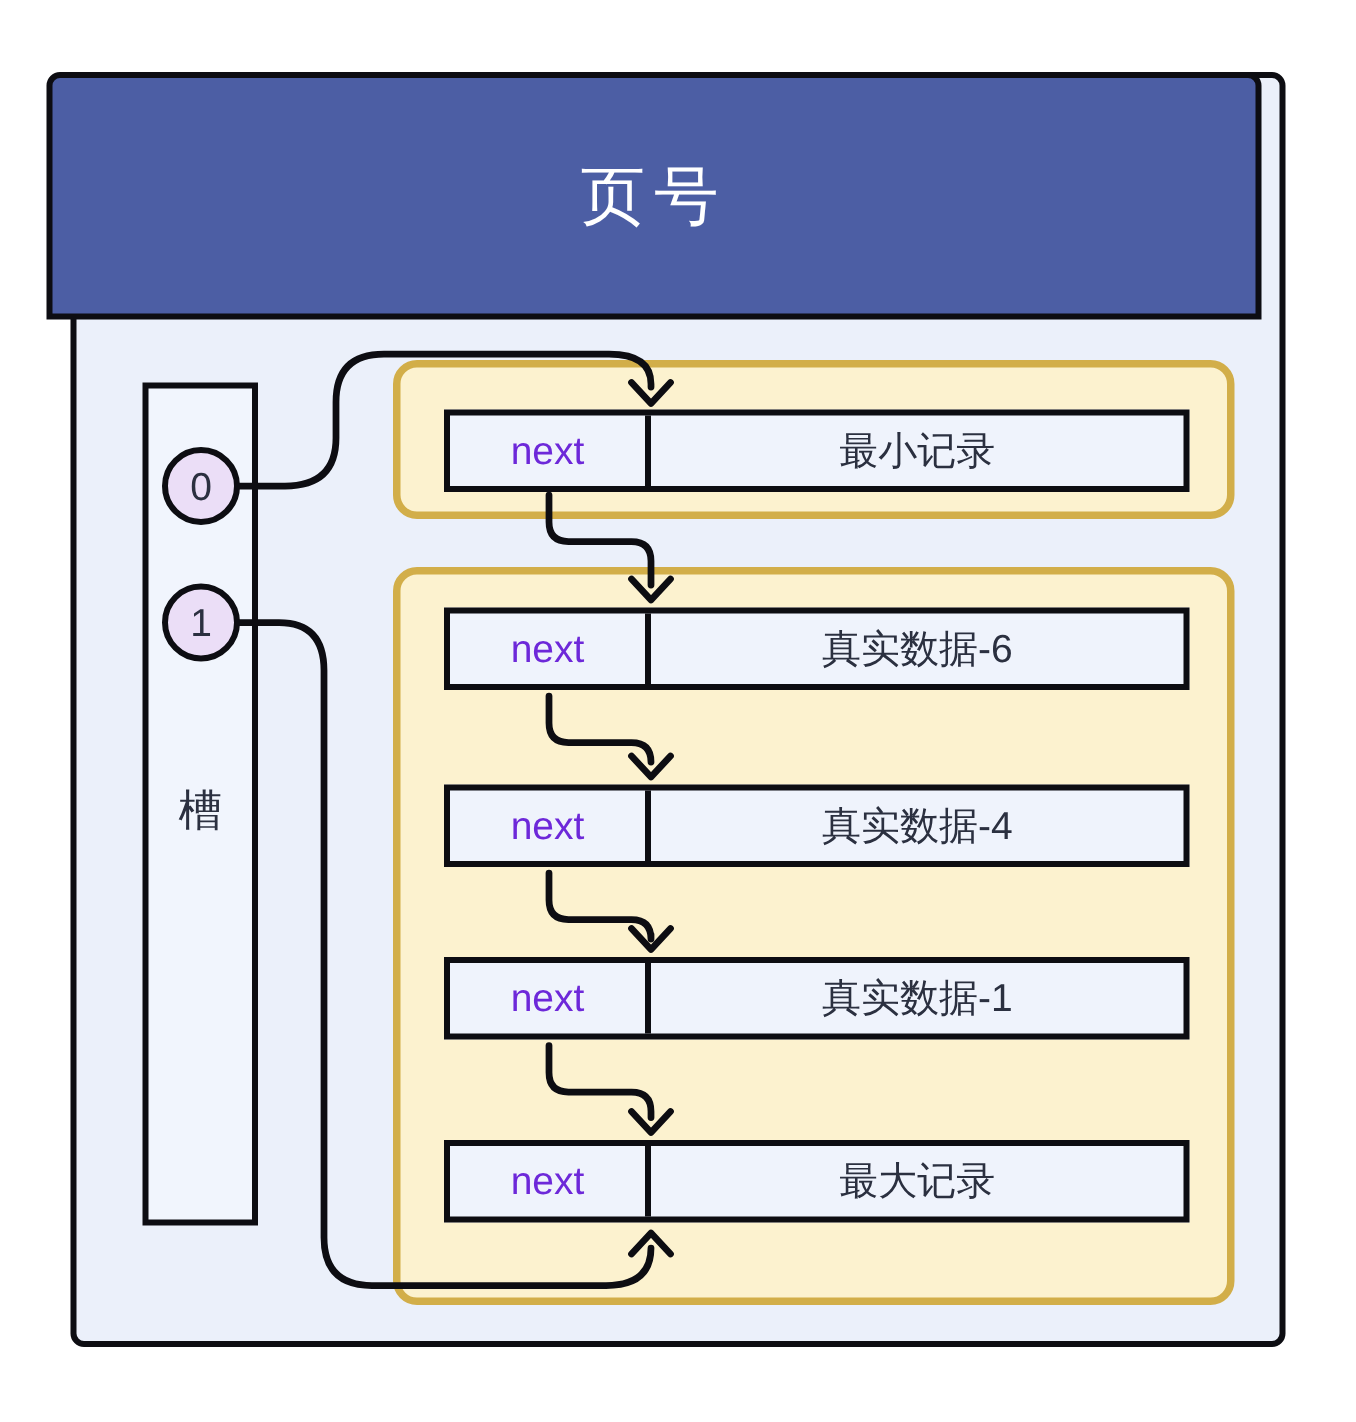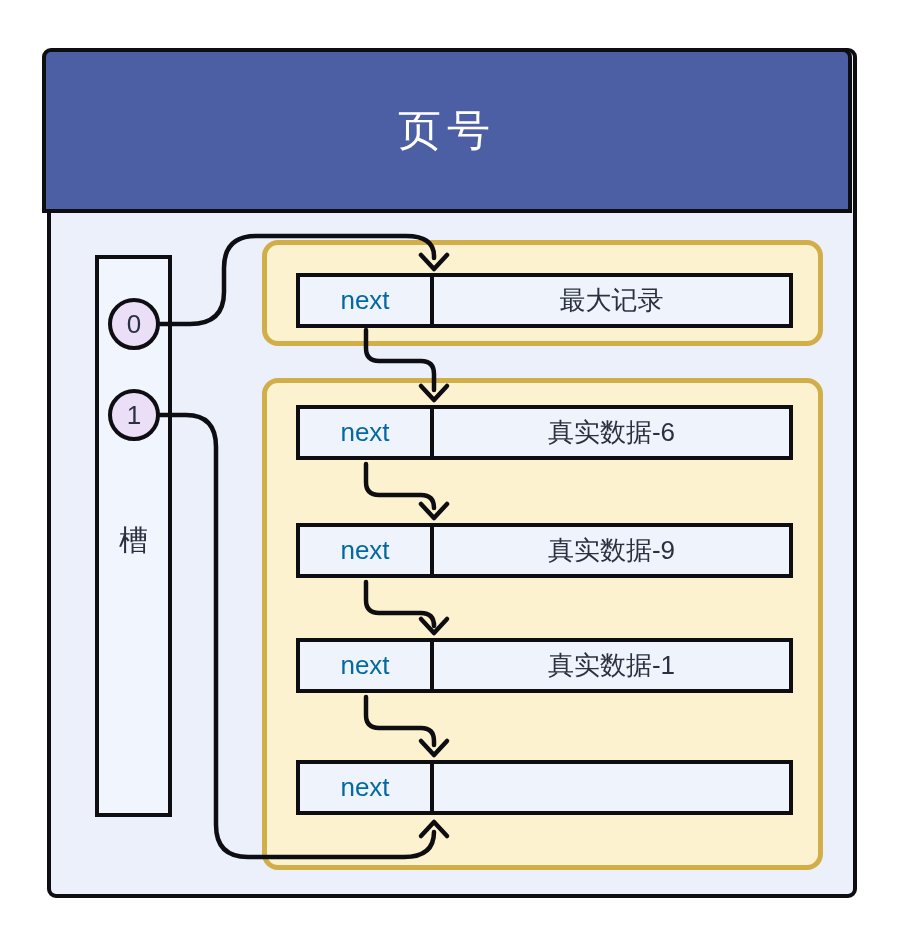--- a/index.html
+++ b/index.html
@@ -4,21 +4,21 @@
 <style>
   html,body{margin:0;padding:0;background:#ffffff;font-family:"Liberation Sans",sans-serif;}
   .page{position:relative;width:904px;height:948px;background:#ffffff;overflow:hidden;}
 
   .container{
     position:absolute;left:47px;top:48px;width:810px;height:850px;
     box-sizing:border-box;border:4px solid #0d0d12;border-radius:9px;
     background:#ebf0fa;
   }
   .header{
-    position:absolute;left:42px;top:48px;width:810px;height:165px;
+    position:absolute;left:31px;top:48px;width:810px;height:165px;
     box-sizing:border-box;border:4px solid #0d0d12;border-radius:9px 9px 0 0;
     background:#4c5ea4;display:flex;align-items:center;justify-content:center;
   }
   .header .title{
     color:#ffffff;font-size:43px;letter-spacing:6px;font-weight:500;
   }
 
   .slot-rect{
     position:absolute;left:95px;top:255px;width:77px;height:562px;
     box-sizing:border-box;border:4px solid #0d0d12;background:#f1f5fd;
@@ -44,21 +44,21 @@
   .group.g2{top:378px;height:492px;}
 
   .record{
     position:absolute;left:296px;width:497px;height:55px;
     box-sizing:border-box;border:4px solid #0d0d12;background:#eff3fc;
     display:flex;align-items:stretch;
   }
   .record .next-cell{
     width:134px;box-sizing:border-box;border-right:4px solid #0d0d12;
     display:flex;align-items:center;justify-content:center;
-    font-size:26px;color:#0369a1;
+    font-size:26px;color:#6d28d9;
   }
   .record .label-cell{
     flex:1;display:flex;align-items:center;justify-content:center;
     font-size:26px;color:#2b3040;
   }
   .record.r1{top:273px;}
   .record.r2{top:405px;}
   .record.r3{top:523px;}
   .record.r4{top:638px;}
   .record.r5{top:760px;}
@@ -84,36 +84,37 @@
   <div class="slot-circle c0">
     <span>0</span>
   </div>
   <div class="slot-circle c1">
     <span>1</span>
   </div>
   <div class="slot-label">槽</div>
 
   <div class="record r1">
     <div class="next-cell">next</div>
-    <div class="label-cell">最大记录</div>
+    <div class="label-cell">最小记录</div>
   </div>
   <div class="record r2">
     <div class="next-cell">next</div>
     <div class="label-cell">真实数据-6</div>
   </div>
   <div class="record r3">
     <div class="next-cell">next</div>
-    <div class="label-cell">真实数据-9</div>
+    <div class="label-cell">真实数据-4</div>
   </div>
   <div class="record r4">
     <div class="next-cell">next</div>
     <div class="label-cell">真实数据-1</div>
   </div>
   <div class="record r5">
     <div class="next-cell">next</div>
+    <div class="label-cell">最大记录</div>
   </div>
 
   <svg class="arrows" viewBox="0 0 904 948">
 
     <path d="M 159 324 H 190 Q 224 324 224 292 V 268 Q 224 236 256 236 H 406 Q 434 236 434 256 V 258"></path>
     <path d="M 421 255 L 434 269 L 447 255"></path>
 
     <path d="M 366 330 V 348 Q 366 361 379 361 H 421 Q 434 361 434 374 V 390"></path>
     <path d="M 421 386 L 434 400 L 447 386"></path>
 

